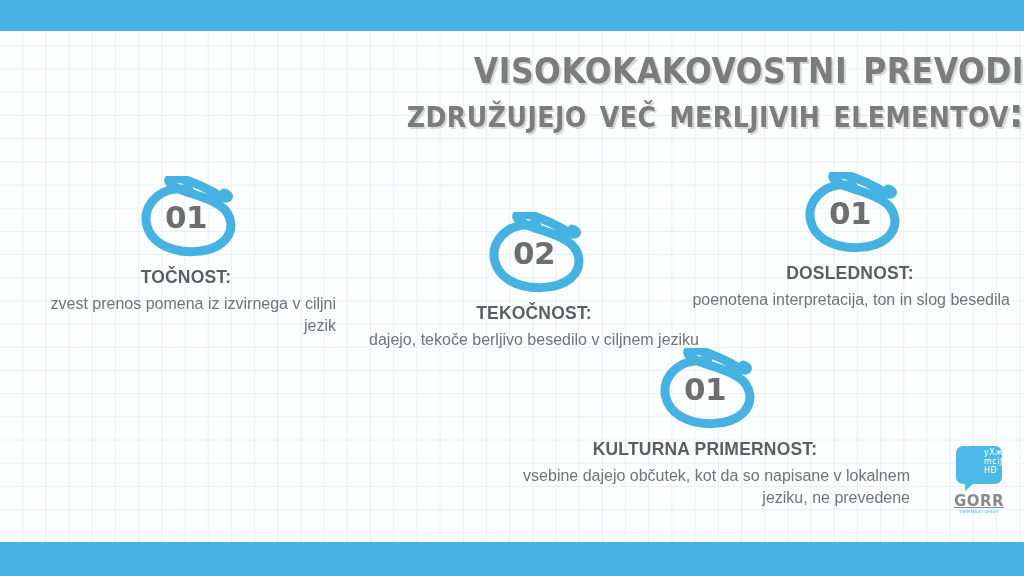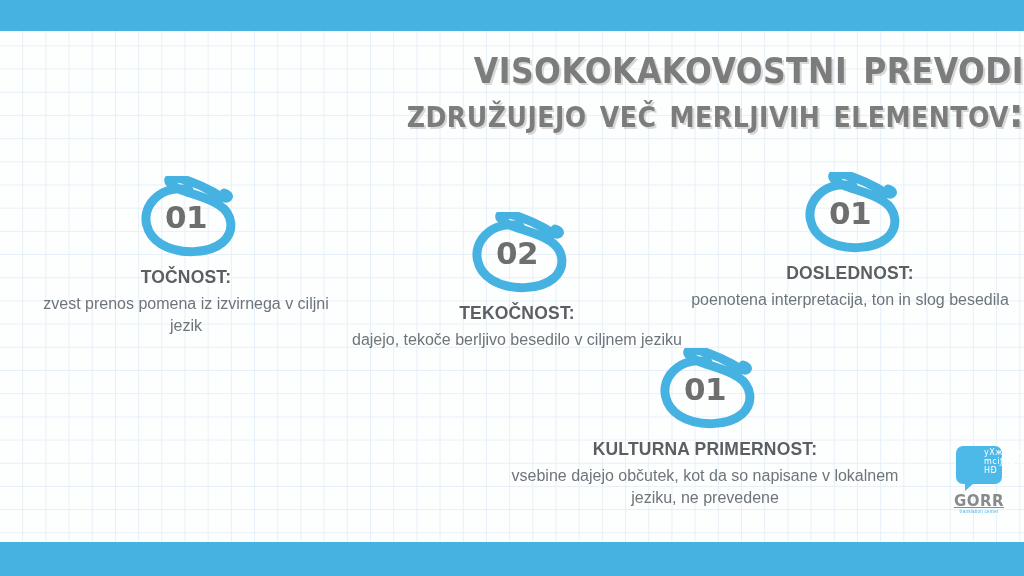--- a/index.html
+++ b/index.html
@@ -98,25 +98,26 @@
     font-weight: bold;
     color: #5b5f62;
     letter-spacing: 0.2px;
     white-space: nowrap;
   }
   .item-desc {
     margin-top: 5px;
     font-size: 16px;
     color: #6e757a;
     line-height: 1.35;
+    text-align: right;
   }
 
   
   #item-01 { left: 36px;  top: 176px; width: 300px; }
-  #item-02 { left: 352px; top: 212px; width: 330px; }
+  #item-02 { left: 369px; top: 212px; width: 330px; }
   #item-03 { left: 690px; top: 172px; width: 320px; }
   #item-04 { left: 145px; top: 348px; width: 360px; }
   #item-05 { left: 500px; top: 348px; width: 410px; }
 
   
   #logo {
     position: absolute;
     left: 948px;
     top: 446px;
     width: 62px;

